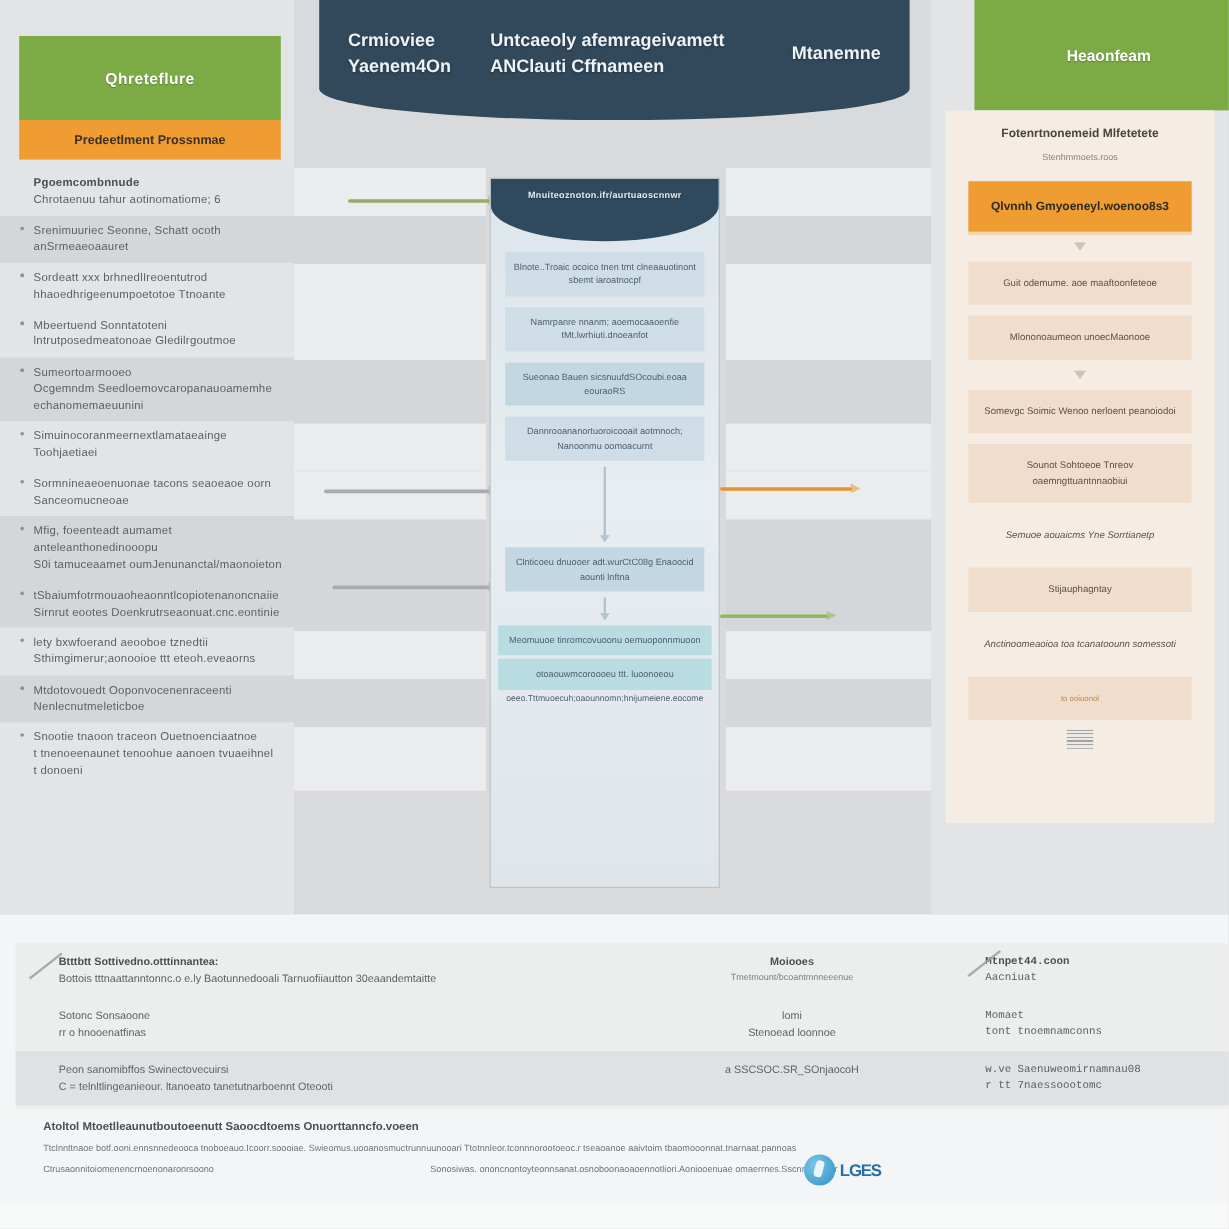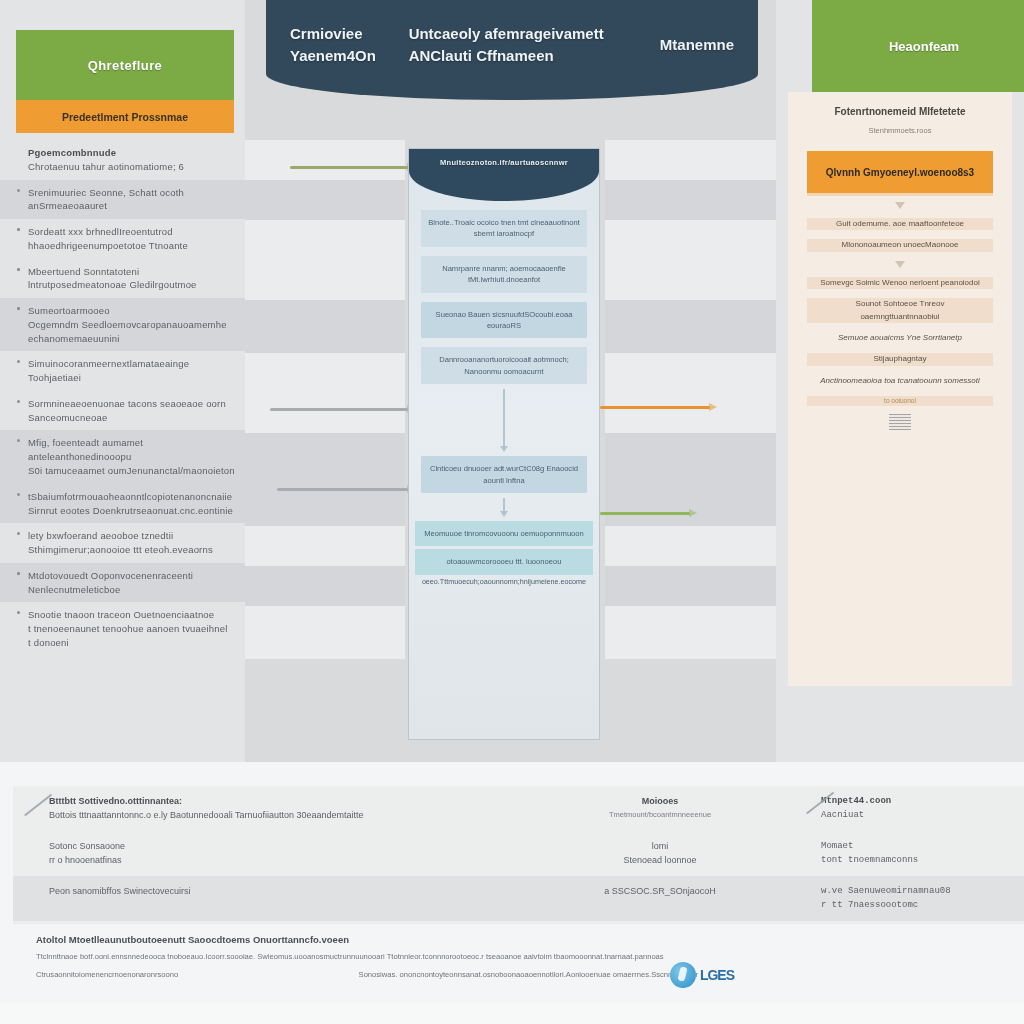--- a/index.html
+++ b/index.html
@@ -147,21 +147,21 @@
   .cr-down {
     margin: 9px auto 0 auto; width: 0; height: 0;
     border-top: 7px solid #c9b9a6;
     border-left: 5px solid transparent; border-right: 5px solid transparent;
     opacity: .8;
   }
   .cr-card {
     margin: 9px auto 0 auto; width: 186px;
     background: #f0ddcb; color: #5a5248;
     font-size: 8px; line-height: 1.55; text-align: center;
-    padding: 0 8px; filter: blur(.3px);
+    padding: 12px 8px; filter: blur(.3px);
   }
   .cr-card.plain { background: transparent; font-style: italic; }
   .cr-note { text-align: center; font-size: 6.5px; color: #b68b52; margin-top: 2px; }
   .cr-barcode {
     margin: 8px auto 0 auto; width: 22px; height: 16px;
     background: repeating-linear-gradient(180deg,#6f7580 0 1px,#e9e7e4 1px 3px);
     opacity: .6;
   }
 
   
@@ -434,20 +434,21 @@
             <span class="bt">Stenoead loonnoe</span>
           </div>
           <div class="bcell c3">
             <span class="bt">Momaet</span>
             <span class="bt">tont tnoemnamconns</span>
           </div>
         </div>
         <div class="brow shade">
           <div class="bcell c1">
             <span class="bt">Peon sanomibffos Swinectovecuirsi</span>
+            <span class="bt">C  =  telnltlingeanieour. ltanoeato tanetutnarboennt Oteooti</span>
           </div>
           <div class="bcell c2">
             <span class="bt">a  SSCSOC.SR_SOnjaocoH</span>
           </div>
           <div class="bcell c3">
             <span class="bt">w.ve Saenuweomirnamnau08</span>
             <span class="bt">r tt  7naessoootomc</span>
           </div>
         </div>
         <div class="brow light">

